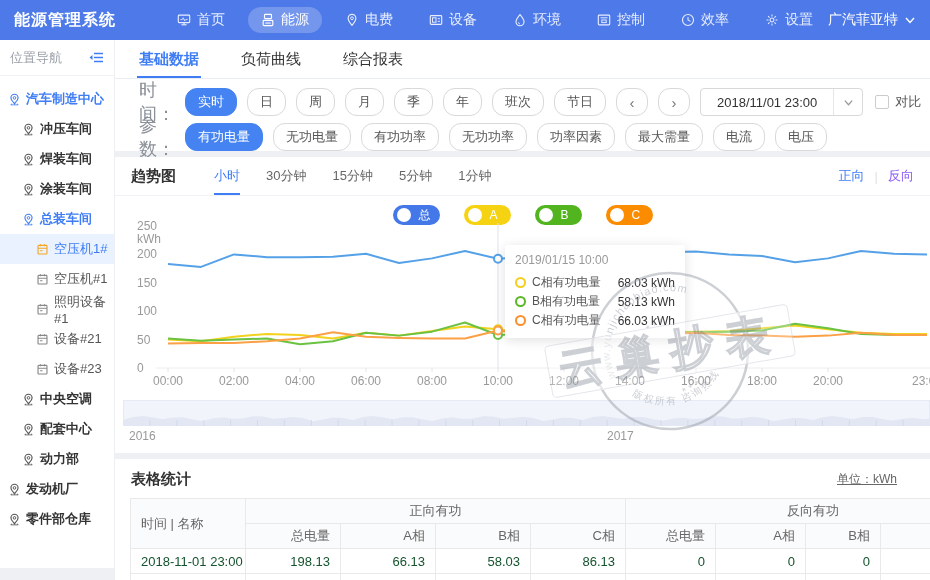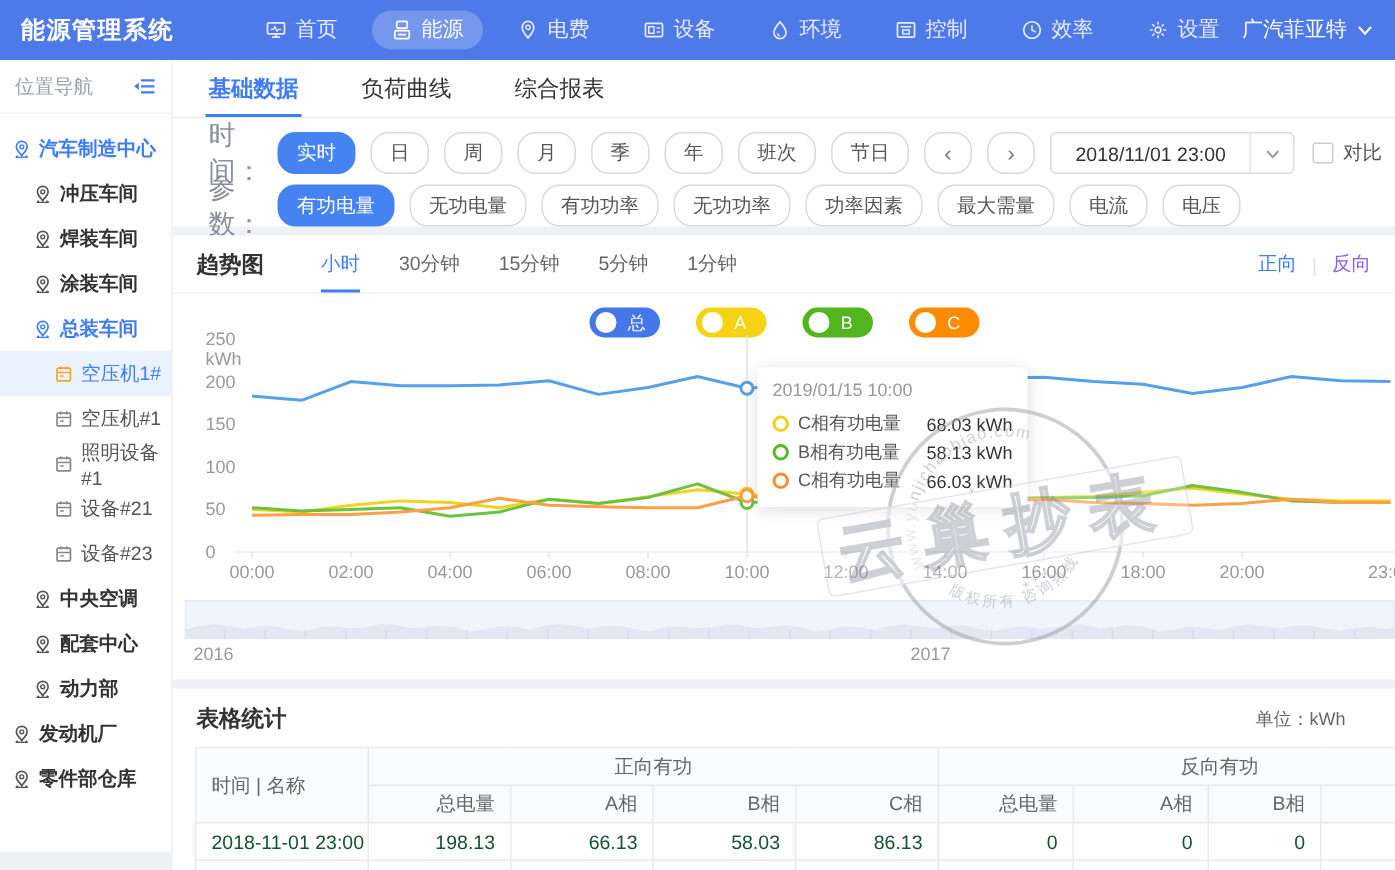--- a/index.html
+++ b/index.html
@@ -63,21 +63,21 @@
   .tooltip{position:absolute;left:390px;top:88px;width:160px;background:#fff;border-radius:3px;box-shadow:0 2px 12px rgba(0,0,0,.13);padding:8px 10px;font-size:12px;z-index:3;}
   .tt-title{color:#999;margin-bottom:6px;}
   .tt-row{display:flex;align-items:center;gap:6px;height:19px;color:#555;}
   .ring{width:7px;height:7px;border-radius:50%;border:2px solid;flex:none;background:#fff;box-sizing:content-box;}
   .tt-val{margin-left:auto;color:#333;}
   .watermark{position:absolute;left:408px;top:68px;z-index:6;opacity:.5;pointer-events:none;}
   
   .tablecard{position:absolute;top:419px;left:0;width:815px;height:161px;background:#fff;}
   .thead-bar{display:flex;align-items:center;padding:11px 16px 9px;}
   .ttitle{font-weight:bold;font-size:15px;color:#333;}
-  .tlegend{margin-left:auto;display:flex;align-items:center;gap:7px;font-size:12px;color:#666;}
+  .tlegend{margin-left:auto;display:flex;align-items:center;gap:7px;font-size:12px;color:#666;text-decoration:underline;}
   table{border-collapse:collapse;table-layout:fixed;margin-left:15px;font-size:13px;background:#fff;}
   th,td{border:1px solid #e9e9e9;height:25px;padding:0 10px;box-sizing:border-box;overflow:hidden;white-space:nowrap;}
   th{background:#fafbfc;color:#666;font-weight:normal;text-align:center;}
   th.sub{text-align:right;}
   th.timeh{text-align:left;}
   td{color:#14532d;text-align:right;}
   td.time{text-align:left;}
   td.min{color:#5b8ff9;}
 </style>
 </head>

